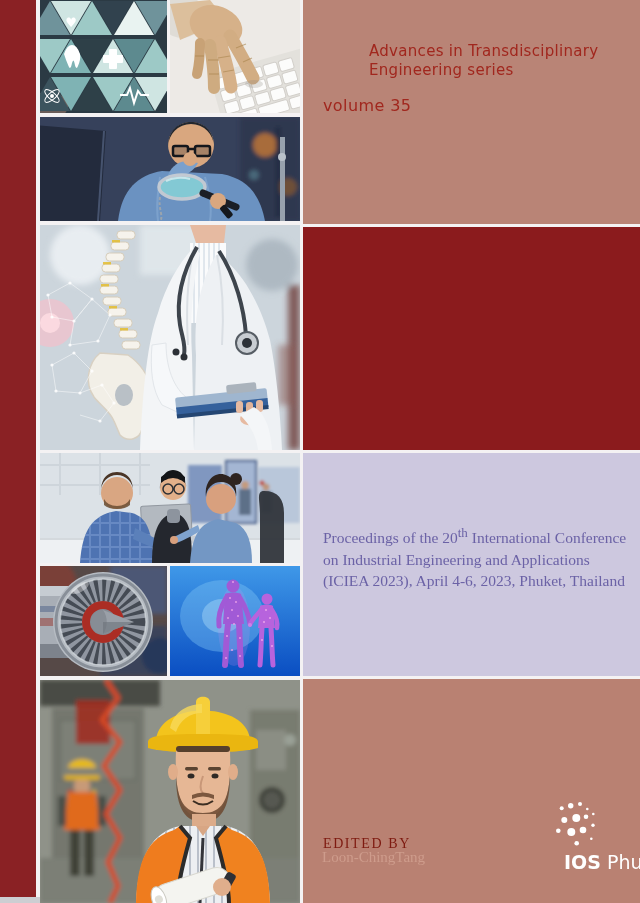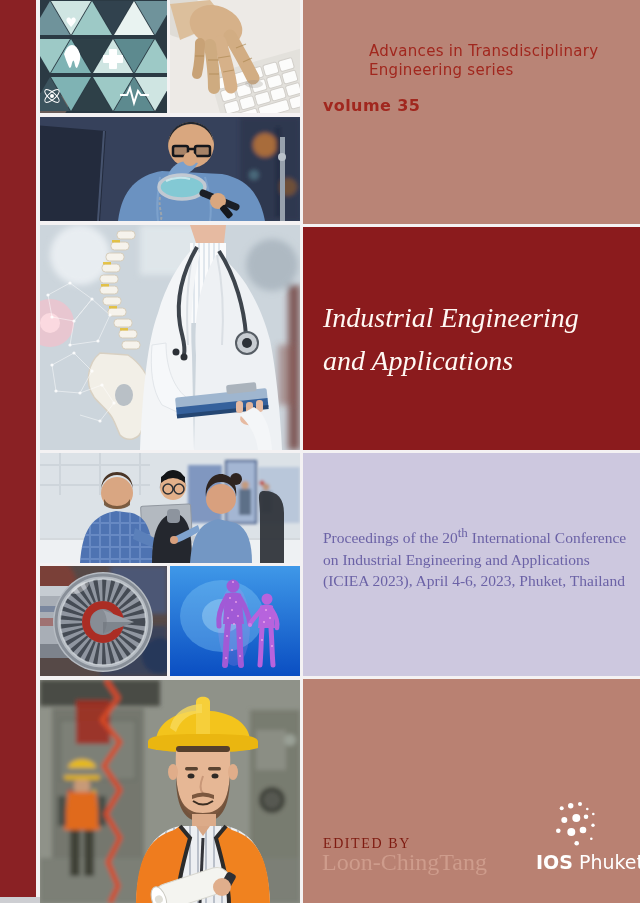--- a/index.html
+++ b/index.html
@@ -10,30 +10,30 @@
   .panel-salmon-top{left:303px;top:0;width:337px;height:224px;background:#b98476;}
   .panel-red{left:303px;top:227px;width:337px;height:223px;background:#8b1b1d;}
   .panel-lavender{left:303px;top:453px;width:337px;height:223px;background:#cdc8df;}
   .panel-salmon-bottom{left:303px;top:679px;width:337px;height:224px;background:#b98172;}
   
   .spine-bar{left:0;top:0;width:36px;height:897px;background:#8a2124;}
   .spine-bar-foot{left:0;top:897px;width:40px;height:6px;background:#cdced2;}
   
   .series{left:323px;top:42px;width:272px;font-family:"DejaVu Sans",sans-serif;
           font-size:15px;line-height:19px;letter-spacing:.3px;color:#a1271e;margin-left:46px;}
-  .volume{left:323px;top:96px;font-family:"DejaVu Sans",sans-serif;font-weight:bold;
+  .volume{left:323px;top:96px;font-family:"DejaVu Sans",sans-serif;font-weight:normal;
           font-size:16px;letter-spacing:.4px;color:#a1271e;}
   .title{left:323px;top:296px;width:305px;font-style:italic;font-size:28px;
          line-height:43px;color:#fff8f3;}
   .subtitle{left:323px;top:527px;width:314px;font-size:15.5px;line-height:21.5px;color:#6b62a6;}
   .subtitle sup{font-size:13px;vertical-align:super;line-height:0;}
   .edited-by{left:323px;top:836px;font-weight:normal;font-size:14px;letter-spacing:1.6px;color:#7e1a10;}
-  .editor-name{left:322px;top:849px;font-size:24px;color:#ce9c8c;}
+  .editor-name{left:322px;top:849px;font-size:15px;color:#ce9c8c;}
   .ios-text{left:536px;top:851px;font-family:"DejaVu Sans",sans-serif;font-size:19px;color:#ffffff;}
-  .ios-text .b{font-weight:bold;}
+  .ios-text .b{font-weight:bold;margin-left:28px;}
   svg{display:block;}
 </style>
 </head>
 <body>
 
 <div class="cover">
 
   <div class="abs panel-salmon-top"></div>
   <div class="abs panel-red"></div>
   <div class="abs panel-lavender"></div>
@@ -526,24 +526,20 @@
         <circle cx="116" cy="209" r="4" fill="#e0dfd7"></circle>
       </g>
       <rect x="182" y="192" width="10" height="22" rx="3" fill="#2e3036" transform="rotate(30 187 203)"></rect>
       <circle cx="182" cy="207" r="9" fill="#e0ae8c"></circle>
     </g>
   </svg>
 
   <div class="abs series">Advances in Transdisciplinary Engineering series</div>
   <div class="abs volume">volume 35</div>
 
-  <div class="abs title">
-    <div>Industrial Engineering</div>
-    <div>and Applications</div>
-  </div>
 
   <div class="abs subtitle"><span>Proceedings of the 20</span><sup>th</sup><span> International Conference on Industrial Engineering and Applications (ICIEA 2023), April 4-6, 2023, Phuket, Thailand</span></div>
 
   <div class="abs edited-by">EDITED BY</div>
   <div class="abs editor-name">Loon-ChingTang</div>
 
   <svg class="abs" style="left:548px;top:796px;" width="56" height="52" viewBox="0 0 56 52">
     <g fill="#ffffff">
       <circle cx="13.7" cy="12.3" r="2"></circle>
         <circle cx="22.7" cy="9.7" r="2.7"></circle>

